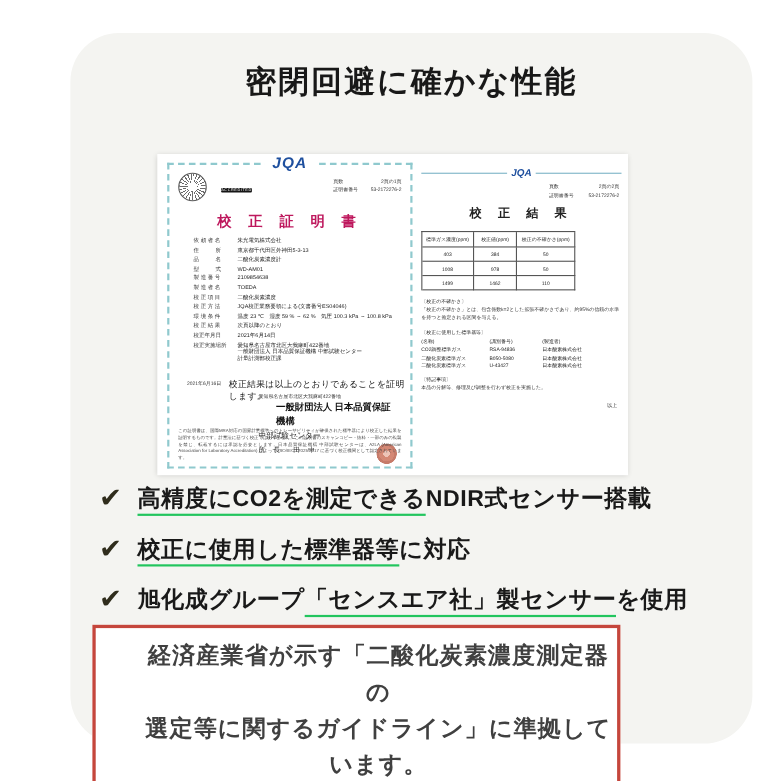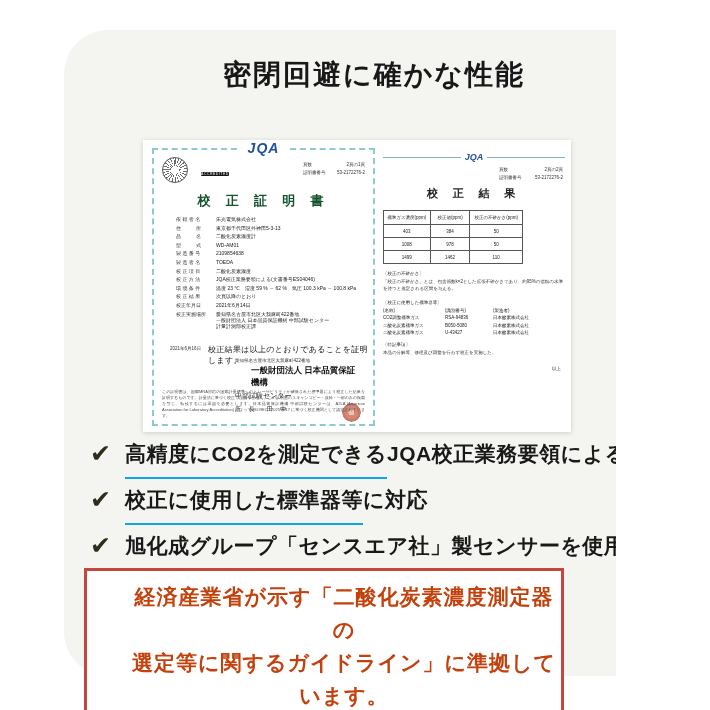--- a/index.html
+++ b/index.html
@@ -1,16 +1,16 @@
 <!DOCTYPE html>
 <html><head>
 <meta charset="utf-8">
 <style>
   html,body{margin:0;padding:0;}
-  .page{position:relative;width:616px;height:710px;background:#ffffff;overflow:hidden;
+  .page{position:relative;width:710px;height:710px;background:#ffffff;overflow:hidden;
         font-family:"Liberation Sans","DejaVu Sans",sans-serif;color:#1b1b1b;}
   .card{position:absolute;left:64px;top:30px;width:620px;height:646px;background:#f4f4f1;border-radius:44px;}
 
   .title{position:absolute;left:0;right:0;top:26px;text-align:center;
          font-size:28px;font-weight:700;letter-spacing:2px;color:#181818;}
   .subtitle{position:absolute;left:0;right:0;top:64px;text-align:center;
          font-size:24px;font-weight:600;letter-spacing:1px;color:#222;}
 
   
   .photo{position:absolute;left:79px;top:110px;width:428px;height:292px;background:#fff;
@@ -25,21 +25,21 @@
           background:radial-gradient(circle,#fff 0 4px,transparent 4px),
                      repeating-conic-gradient(#6a6a6a 0deg 5deg,#fff 5deg 16deg);
           border:1.5px solid #5a5a5a;}
   .accr{width:36px;text-align:center;}
   .accr-birds{height:10px;margin:0 4px 1px 4px;
           background:radial-gradient(circle at 28% 70%,#151515 5px,transparent 5.5px),
                      radial-gradient(circle at 72% 70%,#151515 5px,transparent 5.5px);}
   .accr-bar{background:#151515;color:#fff;font-size:3.5px;line-height:6px;letter-spacing:0.5px;border-radius:1px;}
   .meta{position:absolute;right:8px;top:11px;width:62px;font-size:4.5px;color:#333;line-height:1.7;}
   .meta > div{display:flex;justify-content:space-between;}
-  .cert-title{position:absolute;left:0;right:0;top:42px;text-align:center;color:#14532d;
+  .cert-title{position:absolute;left:0;right:0;top:42px;text-align:center;color:#be185d;
               font-family:"Liberation Serif","DejaVu Serif",serif;font-size:13px;font-weight:700;letter-spacing:6px;}
   .fields{position:absolute;left:22px;right:8px;top:66px;font-size:5px;color:#222;}
   .frow{display:flex;margin-bottom:2.6px;line-height:1.2;}
   .flabel{width:40px;flex:none;color:#333;}
   .fvalue{flex:1;white-space:pre-line;}
   .statement{position:absolute;left:14px;top:194px;font-size:8px;color:#141414;letter-spacing:0.3px;margin-left:40px;}
   .sdate{position:absolute;left:16px;top:196px;font-size:4.5px;color:#333;}
   .issuer{position:absolute;right:14px;top:208px;width:124px;}
   .iaddr{font-size:4.5px;color:#333;}
   .iorg{font-size:8.5px;font-weight:700;color:#101010;margin-top:2px;font-family:"Liberation Serif","DejaVu Serif",serif;margin-left:16px;}
@@ -68,26 +68,26 @@
   .rnote{margin-top:3px;line-height:1.55;color:#333;}
   .stdrow{display:flex;margin-top:2.5px;}
   .sc1{width:62px;}.sc2{width:48px;}.sc3{width:62px;}
   .rend{text-align:right;margin-top:9px;margin-right:4px;}
 
   
   .bullets{position:absolute;left:26px;top:408px;}
   .brow{display:flex;align-items:flex-start;margin-bottom:15px;}
   .chk{font-size:25px;line-height:30px;color:#2f2c1c;margin-right:14px;flex:none;}
   .btxt{font-size:21px;font-weight:700;color:#191919;line-height:31px;letter-spacing:0.5px;}
-  .u{border-bottom:2px solid #0ea5e9;padding-bottom:12px;}
+  .u{border-bottom:2px solid #22c55e;padding-bottom:2px;}
 
   
   .notice{position:absolute;left:20px;top:538px;width:474px;background:#fff;
           border:3px solid #c5463c;text-align:center;padding:9px 0 11px 0;}
-  .notice .nline{font-size:21px;font-weight:700;color:#c2410c;line-height:33px;letter-spacing:1px;margin-left:40px;}
+  .notice .nline{font-size:21px;font-weight:700;color:#404040;line-height:33px;letter-spacing:1px;margin-left:40px;}
 </style>
 </head>
 <body>
 
 <div class="page">
   <div class="card">
 
     <div class="title">密閉回避に確かな性能</div>
 
     <div class="photo">
@@ -277,21 +277,21 @@
 
         <div class="rnote-h">〔特記事項〕</div>
         <div class="rnote">本品の分解等、修理及び調整を行わず校正を実施した。</div>
         <div class="rend">以上</div>
       </div>
     </div>
 
     <div class="bullets">
       <div class="brow">
         <span class="chk">✔</span>
-        <span class="btxt"><span></span><span class="u">高精度にCO2を測定できる</span><span>JQA校正業務要領による</span></span>
+        <span class="btxt"><span></span><span class="u">高精度にCO2を測定できる</span><span>NDIR式センサー搭載</span></span>
       </div>
       <div class="brow">
         <span class="chk">✔</span>
         <span class="btxt"><span></span><span class="u">校正に使用した標準器等</span><span>に対応</span></span>
       </div>
       <div class="brow">
         <span class="chk">✔</span>
         <span class="btxt"><span>旭化成グループ</span><span class="u">「センスエア社」製センサー</span><span>を使用</span></span>
       </div>
     </div>

